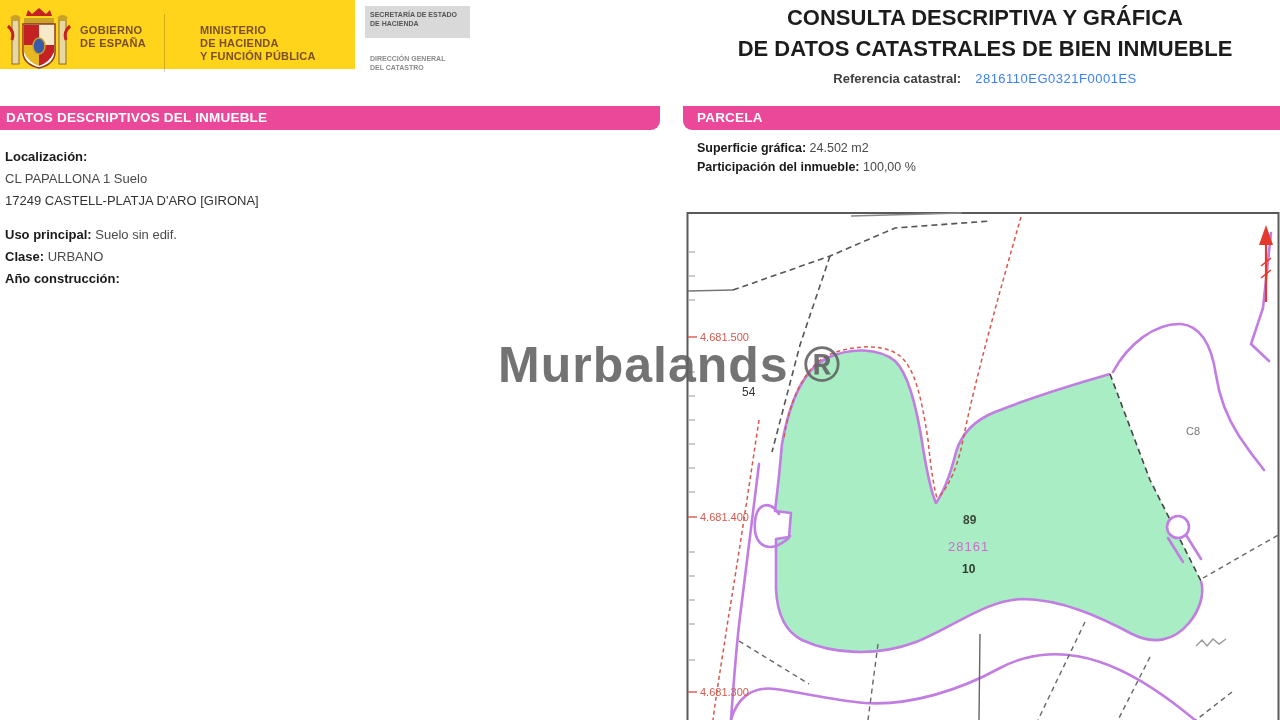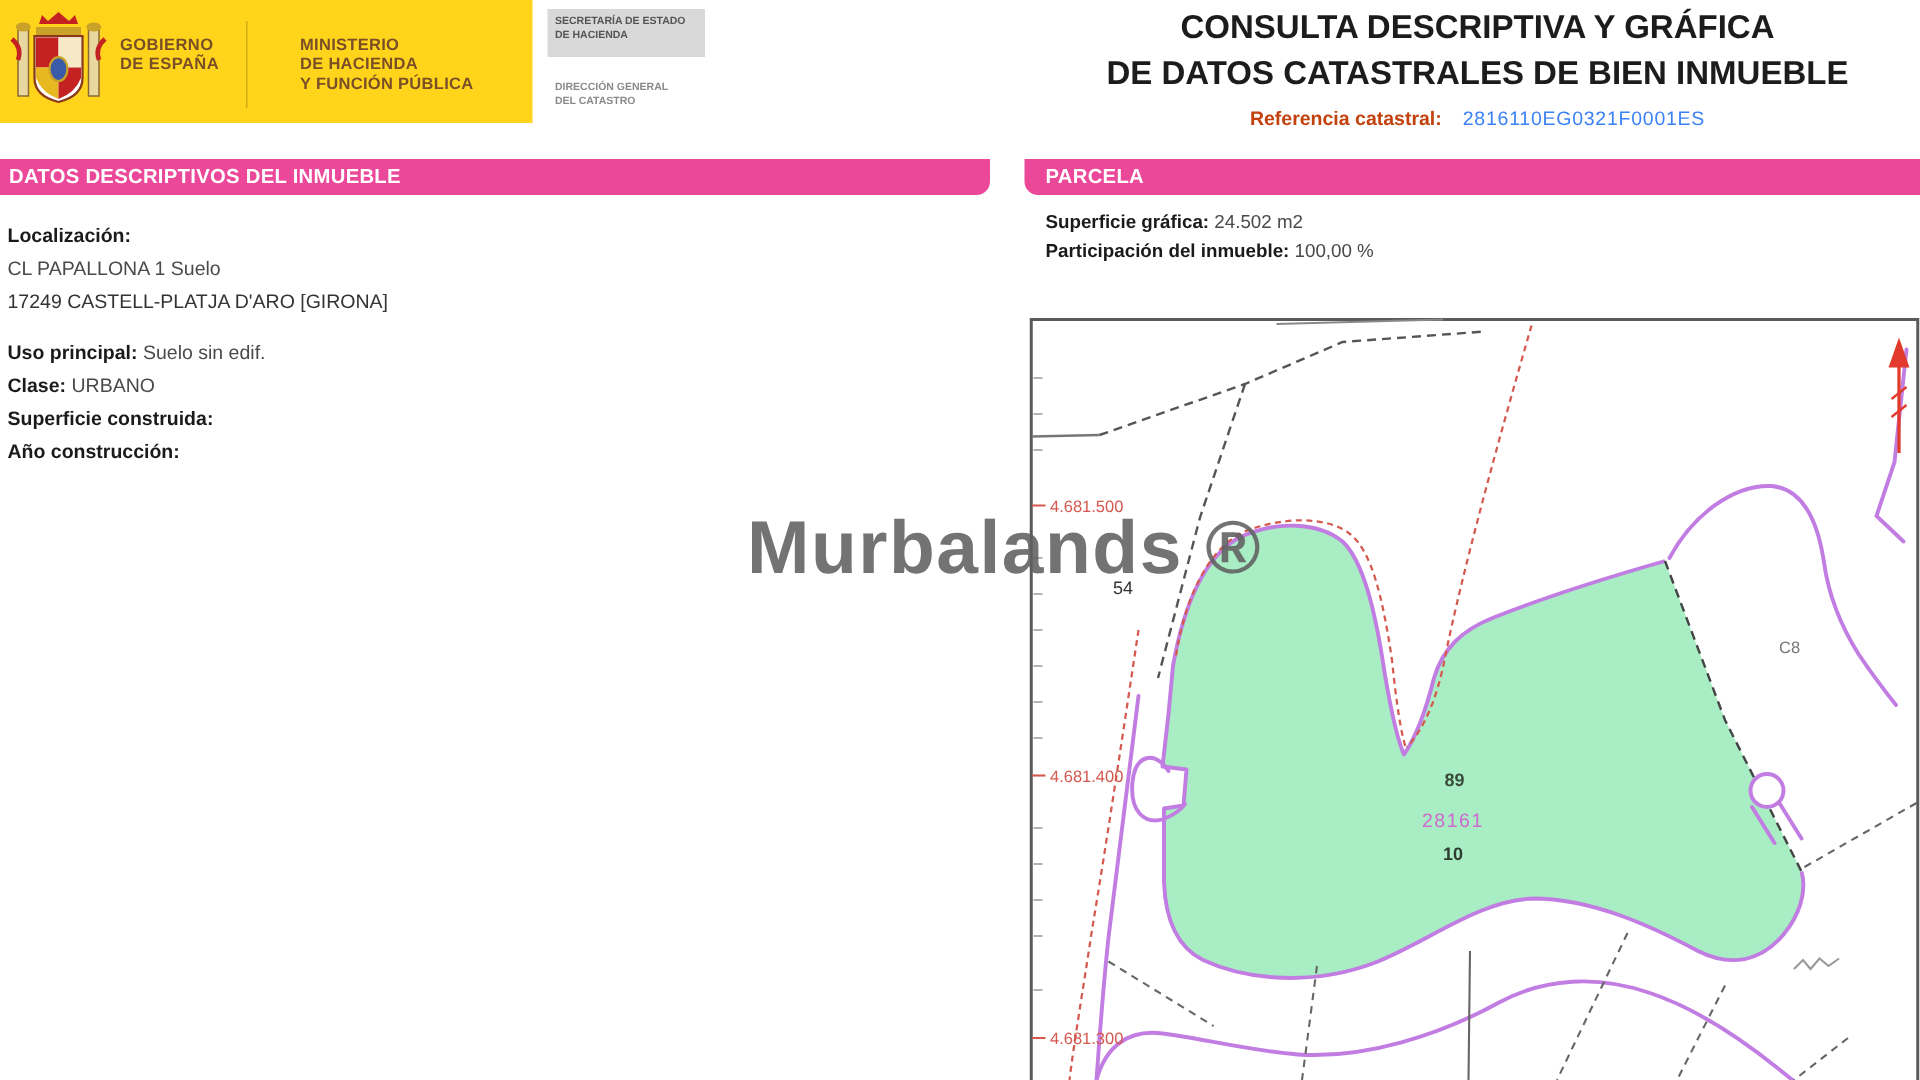--- a/index.html
+++ b/index.html
@@ -1,36 +1,36 @@
 <!DOCTYPE html>
 <html><head>
 <meta charset="utf-8">
 <style>
   * { margin: 0; padding: 0; box-sizing: border-box; }
   html,body { width: 1280px; height: 720px; background: #fff; overflow: hidden; }
   body { font-family: "Liberation Sans", sans-serif; position: relative; }
   .abs { position: absolute; }
 
   
-  .gov-block { left:0; top:0; width:355px; height:82px; background:#ffd41a; }
+  .gov-block { left:0; top:0; width:355px; height:69px; background:#ffd41a; }
   .gov-text { position:absolute; left:80px; top:24px; color:#7a4f28; font-weight:bold;
               font-size:11px; line-height:13px; letter-spacing:.3px; }
   .min-text { position:absolute; left:172px; top:24px; color:#7a4f28; font-weight:bold;
               font-size:11px; line-height:13px; letter-spacing:.2px;margin-left:28px; }
   .gov-divider { position:absolute; left:164px; top:14px; width:1px; height:58px; background:rgba(0,0,0,.18); }
   .sec-box { left:365px; top:6px; width:105px; height:32px; background:#d9d9d9;
              color:#555; font-size:7px; font-weight:bold; line-height:9px; padding:4px 5px; }
   .dir-box { left:365px; top:52px; width:105px; height:26px; color:#8a8a8a;
              font-size:7px; font-weight:bold; line-height:9px; padding:2px 5px; }
 
   
   .doc-title { left:690px; top:2px; width:590px; text-align:center; color:#1c1c1c;
                font-weight:bold; font-size:22px; line-height:31px; }
   .ref-line { left:690px; top:71px; width:590px; text-align:center; font-size:13px; color:#333; }
-  .ref-line b { color:#c2410c; margin-right:14px; }
+  .ref-line b { color:#404040; margin-right:14px; }
   .ref-value { color:#3b82f6; letter-spacing:.5px; }
 
   
   .bar { top:106px; height:24px; background:#ec4899; color:#fff; font-weight:bold;
          font-size:13.5px; line-height:24px; letter-spacing:.2px; }
   .bar-left  { left:0; width:660px; border-radius:0 0 9px 0; padding-left:6px; }
   .bar-right { left:683px; width:597px; border-radius:0 0 0 9px; padding-left:14px; }
 
   
   .lpanel { left:5px; top:148px; width:640px; font-size:13px; color:#4a4a4a; }
@@ -103,22 +103,20 @@
 
 <div class="abs lpanel">
   <div class="row"><b>Localización:</b></div>
   <div class="row">CL PAPALLONA 1 Suelo</div>
   <div class="row" style="color:#333">17249 CASTELL-PLATJA D'ARO [GIRONA]</div>
   <div class="gap"></div>
   <div class="row"><b>Uso principal:</b>
     <span>Suelo sin edif.</span></div>
   <div class="row"><b>Clase:</b>
     <span>URBANO</span></div>
-  <div class="row"><b>Superficie construida:</b>
-    <span></span></div>
   <div class="row"><b>Año construcción:</b>
     <span></span></div>
 </div>
 
 <div class="abs rpanel">
   <div class="row"><b>Superficie gráfica:</b>
     <span>24.502 m2</span></div>
   <div class="row"><b>Participación del inmueble:</b>
     <span>100,00 %</span></div>
 </div>

